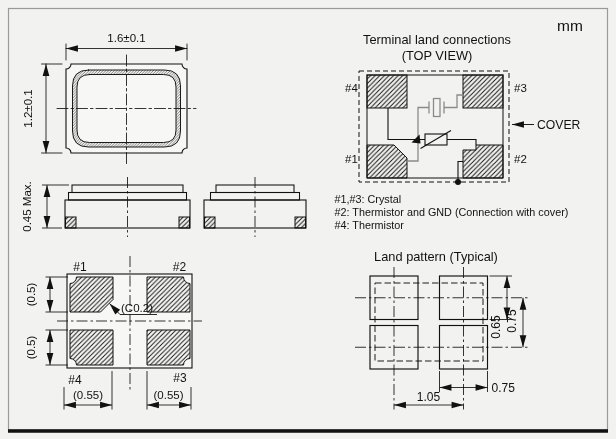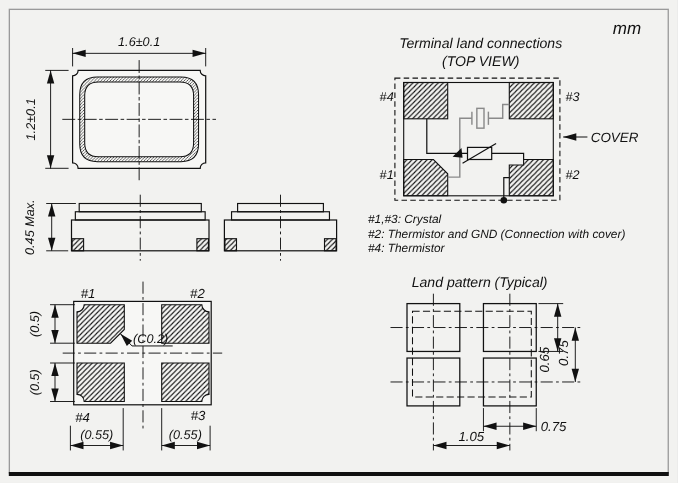--- a/index.html
+++ b/index.html
@@ -1,16 +1,16 @@
 <!DOCTYPE html>
 <html><head>
 <meta charset="utf-8">
 <style>
   html,body { margin:0; padding:0; background:#e8e8e6; }
-  .canvas { width:616px; height:439px; background:#f2f2f0; position:relative; overflow:hidden;font-style:italic; }
+  .canvas { width:616px; height:439px; background:#f2f2f0; position:relative; overflow:hidden; }
   svg { display:block; }
   svg text { font-family:"Liberation Sans","DejaVu Sans",sans-serif; fill:#111; }
   .dimtxt { font-size:11.5px; }
   .padlbl { font-size:12px; }
   .notetxt { font-size:10.8px; }
   .titletxt { font-size:12.8px; }
 </style>
 </head>
 <body>
 

